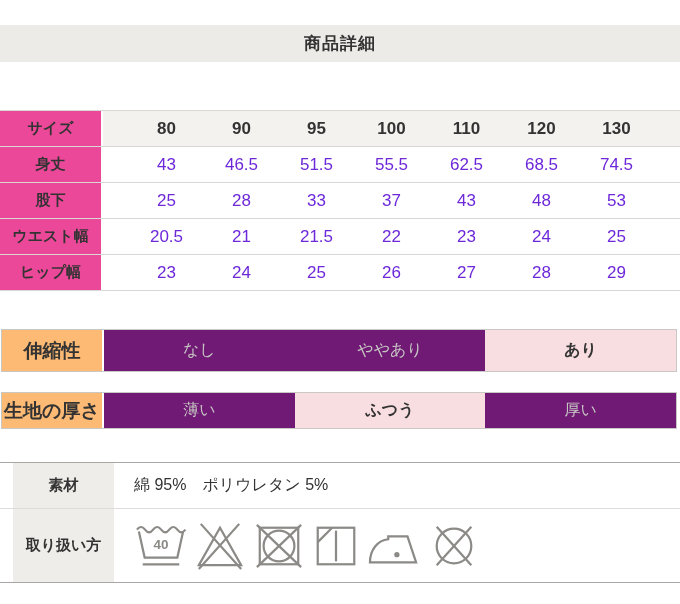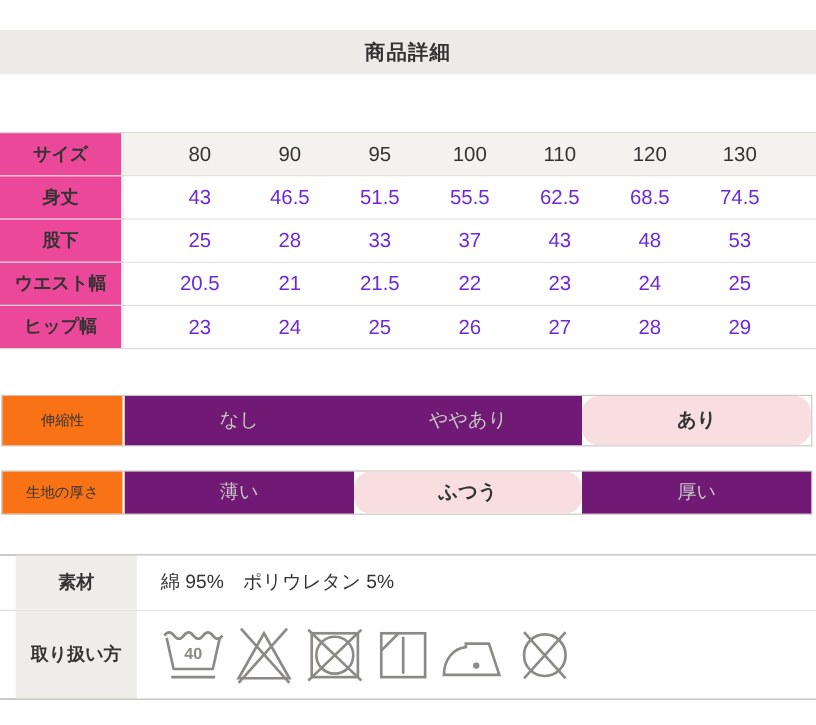--- a/index.html
+++ b/index.html
@@ -38,46 +38,46 @@
   .t-values {
     flex:1; display:flex; align-items:center;
     padding:0 26px;
     background:#fff;
   }
   .t-row.head .t-values { background:#f4f2ee; }
   .t-cell {
     flex:1; text-align:center;
     font-size:17px; color:#6d28d9;
   }
-  .t-row.head .t-cell { font-weight:normal; color:#333;text-align:center; }
+  .t-row.head .t-cell { font-weight:bold; color:#333;text-align:center; }
 
   
   .attr-row {
     display:flex; align-items:stretch;
     border:1px solid #c9c8c4;
     margin:0 3px 0 1px;
   }
   .attr-row.stretch { margin-top:38px; height:43px; }
   .attr-row.thickness { margin-top:20px; height:37px; }
   .a-label {
     width:102px; flex:0 0 102px;
-    background:#f97316;
+    background:#fdba74;
     border-right:2px solid #fff;
     display:flex; align-items:center; justify-content:center;
-    font-size:12px; font-weight:normal; color:#333;
+    font-size:19px; font-weight:bold; color:#333;
   }
   .a-opt {
     flex:1;
     display:flex; align-items:center; justify-content:center;
     font-size:16px; color:#c7c6c3;
     background:#701a75;
   }
   .a-opt.selected {
     background:#f9dee1;
-    color:#333; font-weight:bold;border-radius:14px;
+    color:#333; font-weight:bold;
   }
 
   
   .details {
     margin-top:33px;
     border-top:1px solid #a8a7a3;
     border-bottom:1px solid #a8a7a3;
   }
   .d-row { display:flex; align-items:stretch; min-height:45px;padding-left:13px; }
   .d-row.care { min-height:74px; border-top:1px solid #dddcd8; }

